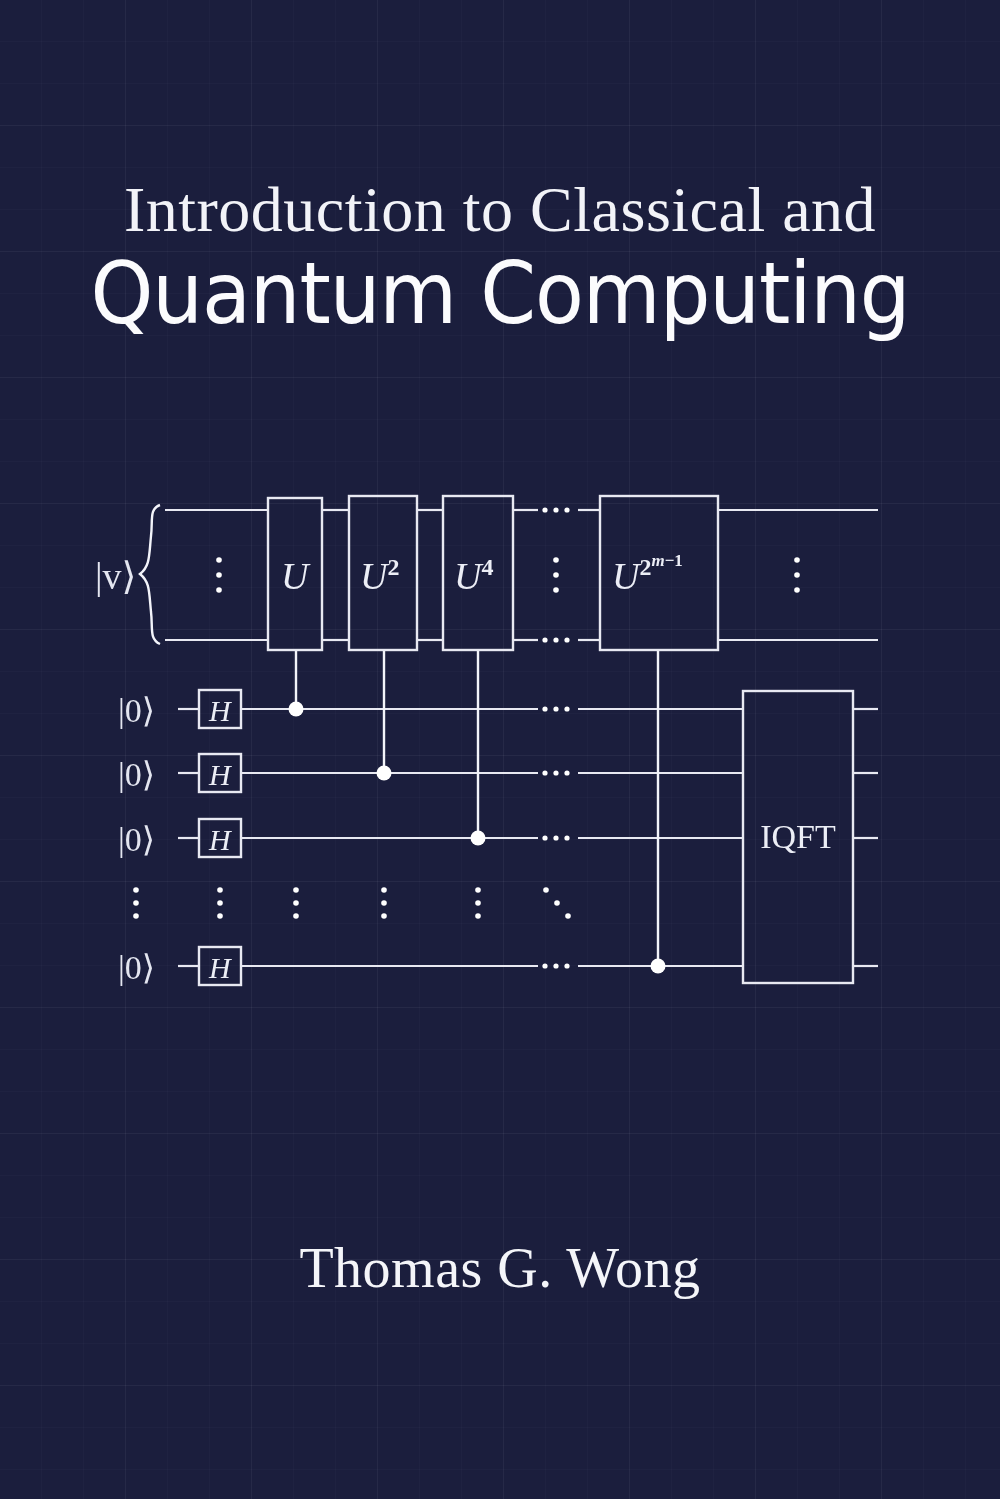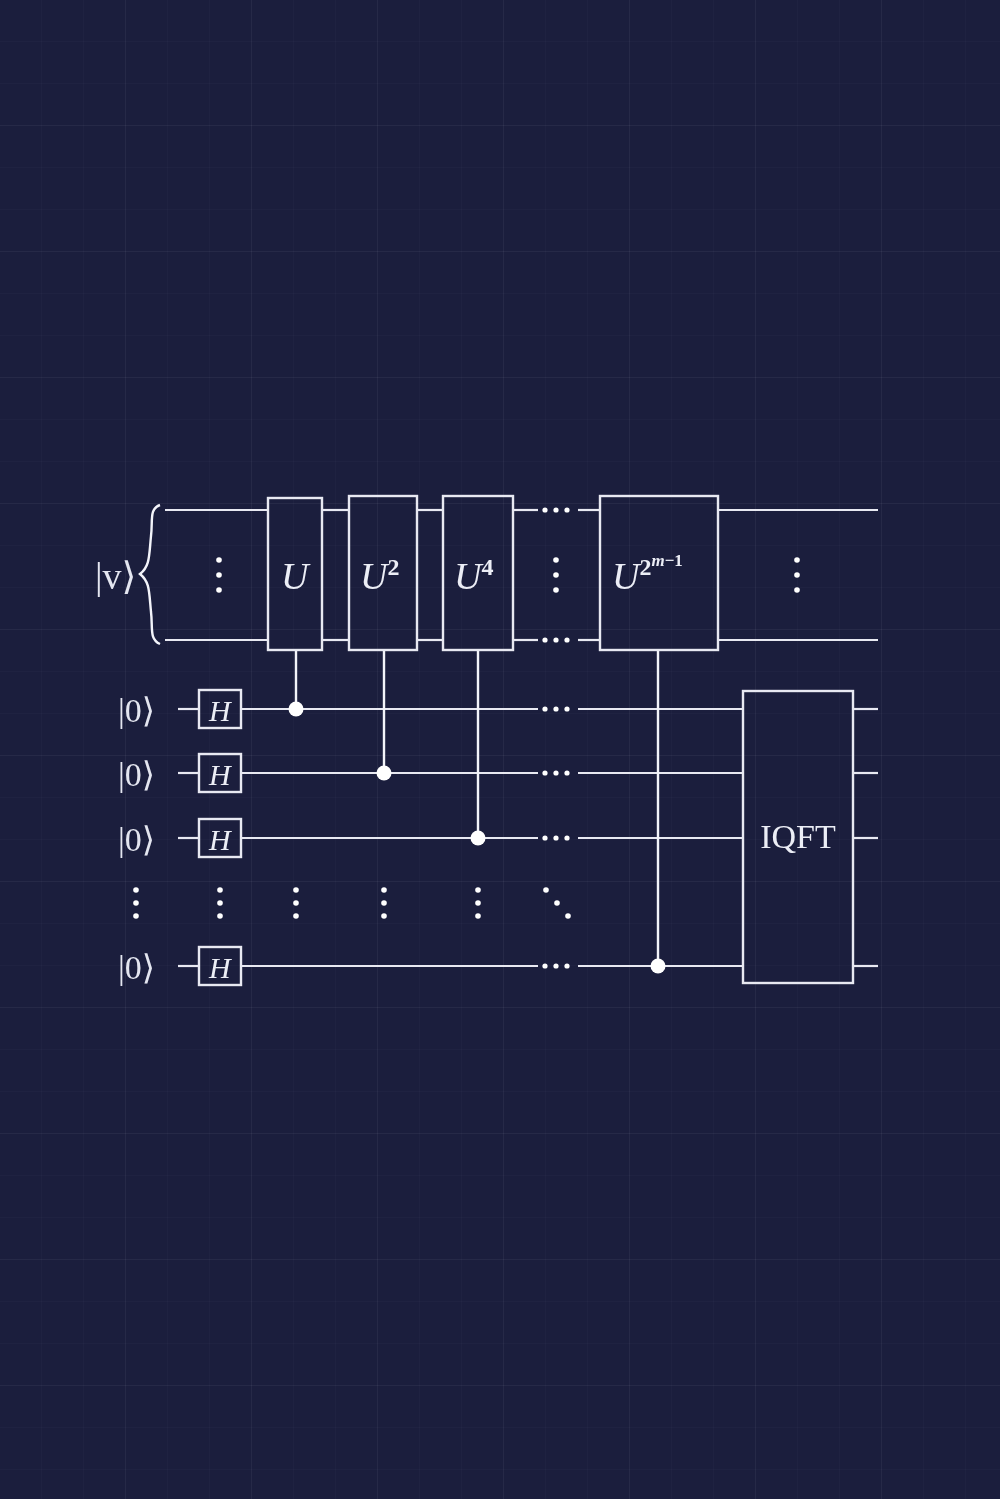--- a/index.html
+++ b/index.html
@@ -98,20 +98,24 @@
     font-family: "Liberation Serif", serif;
     fill: #e4e6f0;
     font-style: normal;
   }
 </style>
 </head>
 <body>
 
 <div class="cover">
 
+  <div class="title-block">
+    <div class="title-line-1">Introduction to Classical and</div>
+    <div class="title-line-2">Quantum Computing</div>
+  </div>
 
   <div class="circuit">
     <svg width="1000" height="1499" viewBox="0 0 1000 1499" xmlns="http://www.w3.org/2000/svg">
 
       <g>
         <line class="wire" x1="165" y1="510" x2="268" y2="510"></line>
         <line class="wire" x1="322" y1="510" x2="349" y2="510"></line>
         <line class="wire" x1="417" y1="510" x2="443" y2="510"></line>
         <line class="wire" x1="513" y1="510" x2="538" y2="510"></line>
         <line class="wire" x1="578" y1="510" x2="600" y2="510"></line>
@@ -282,14 +286,15 @@
       </g>
       <g class="dot">
         <circle cx="546" cy="890" r="2.8"></circle>
           <circle cx="557" cy="903" r="2.8"></circle>
           <circle cx="568" cy="916" r="2.8"></circle>
       </g>
 
     </svg>
   </div>
 
+  <div class="author">Thomas G. Wong</div>
 
 </div>
 
 </body></html>

